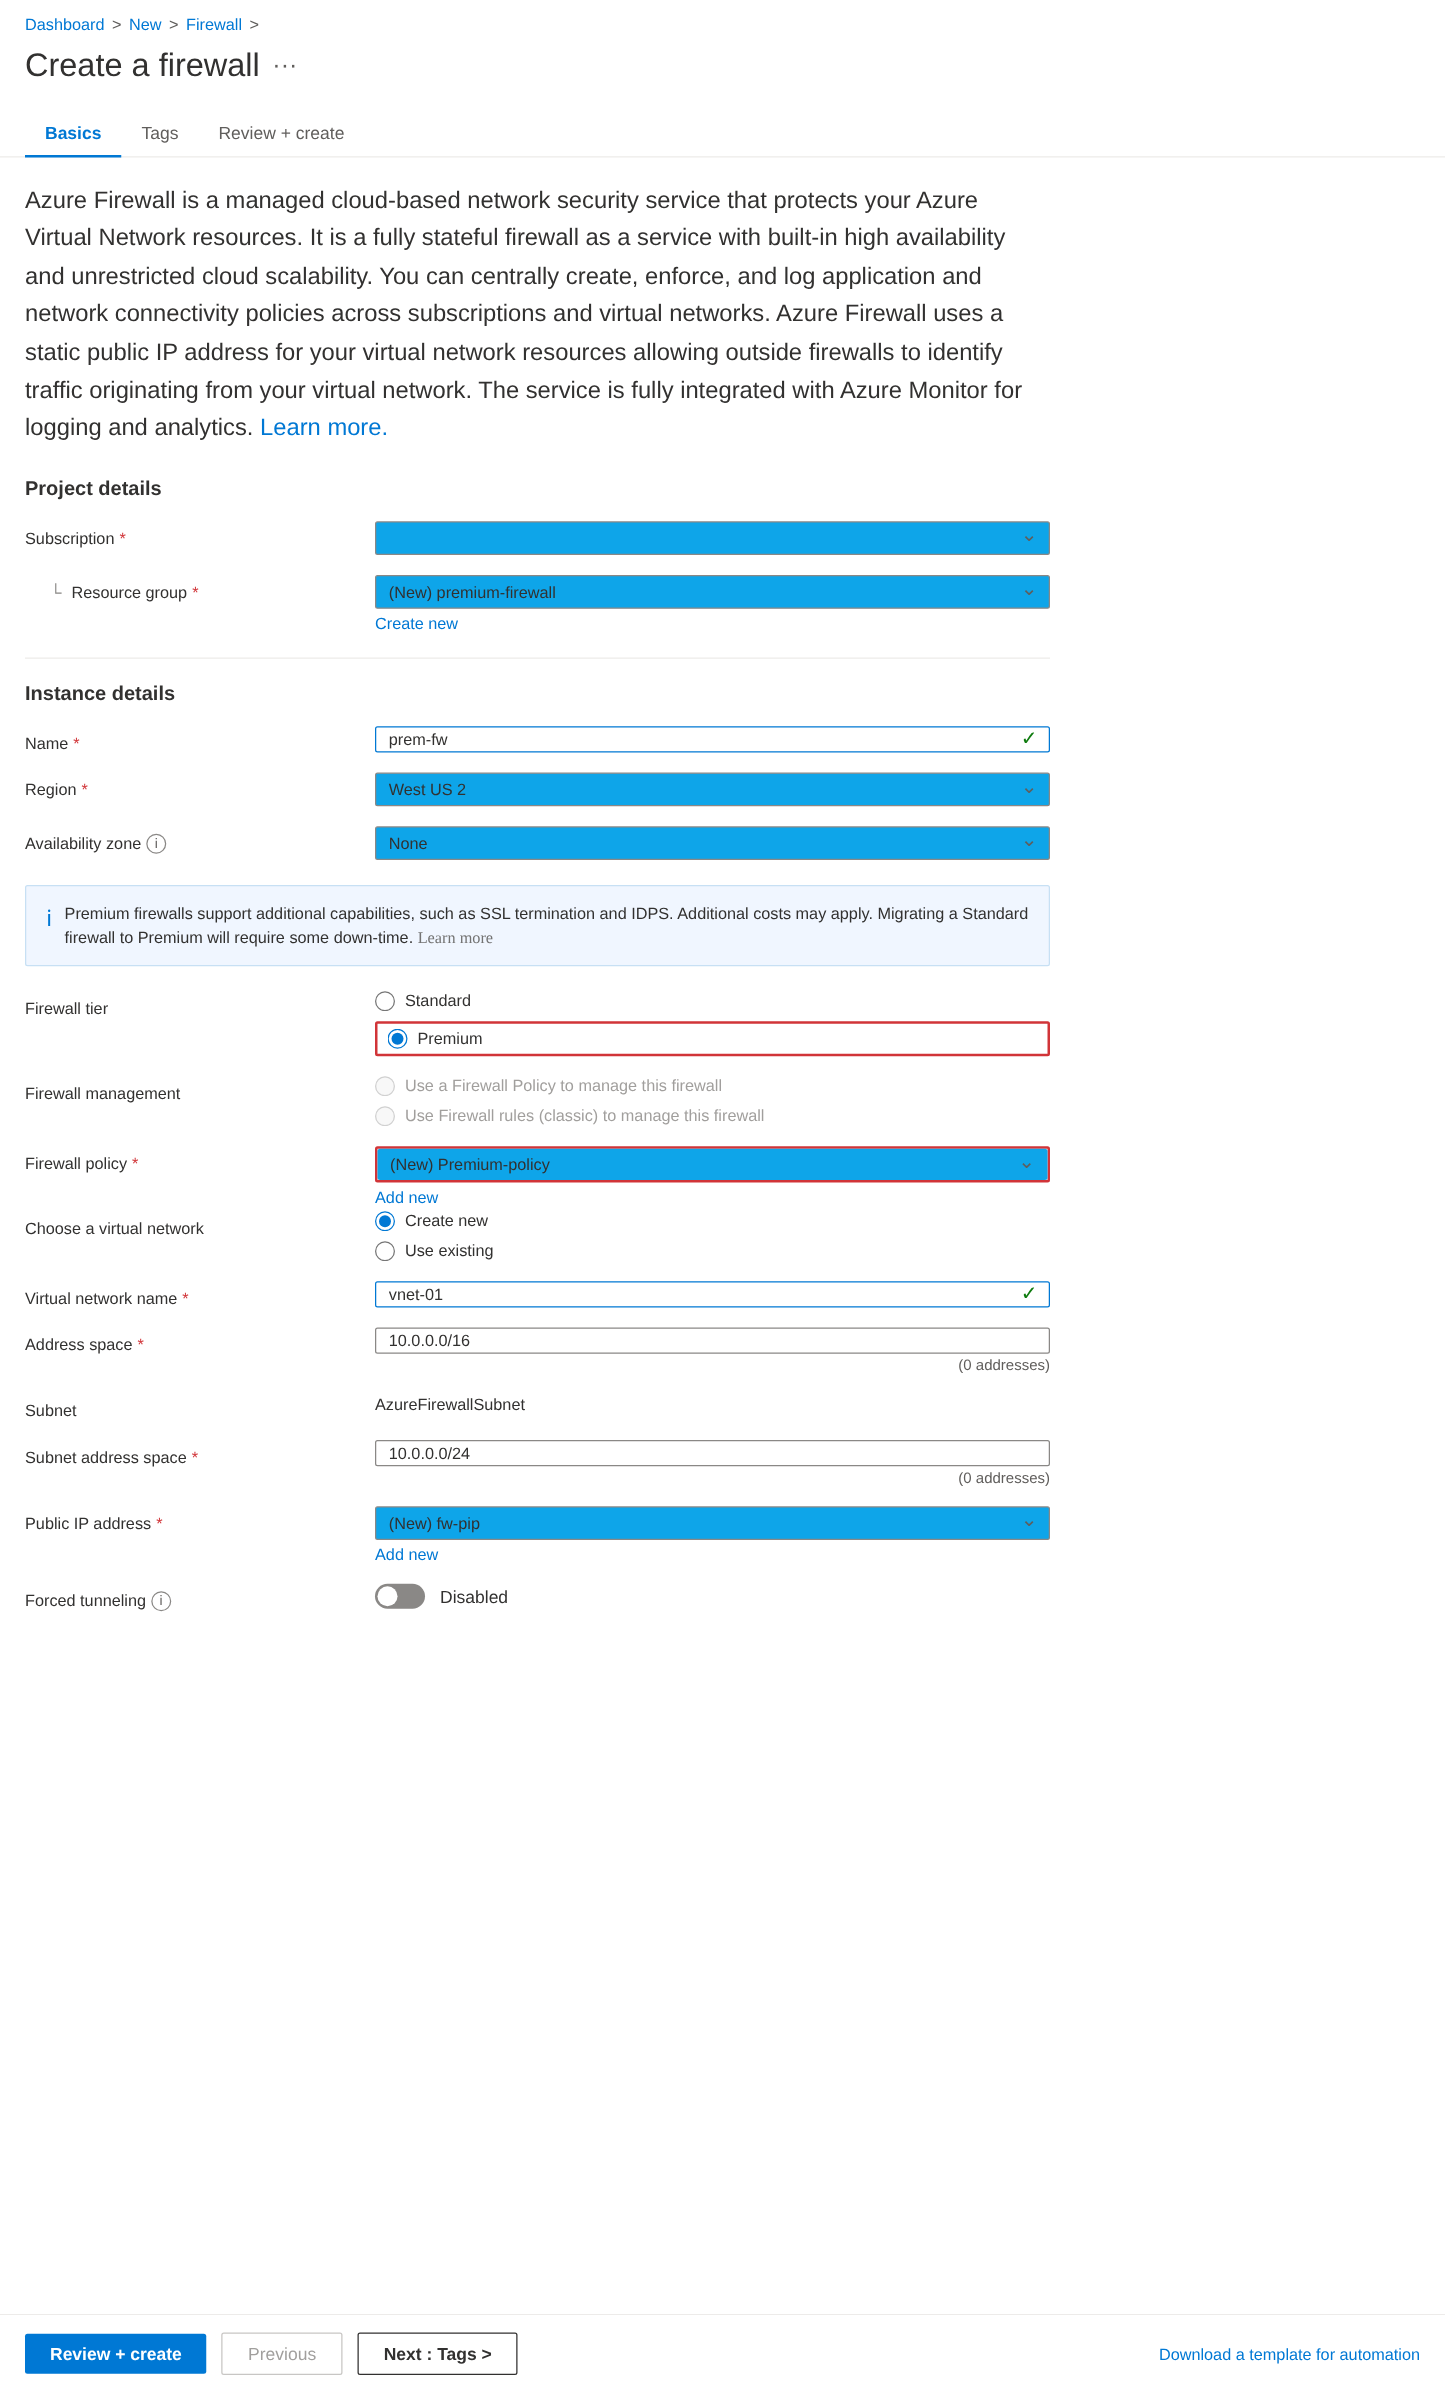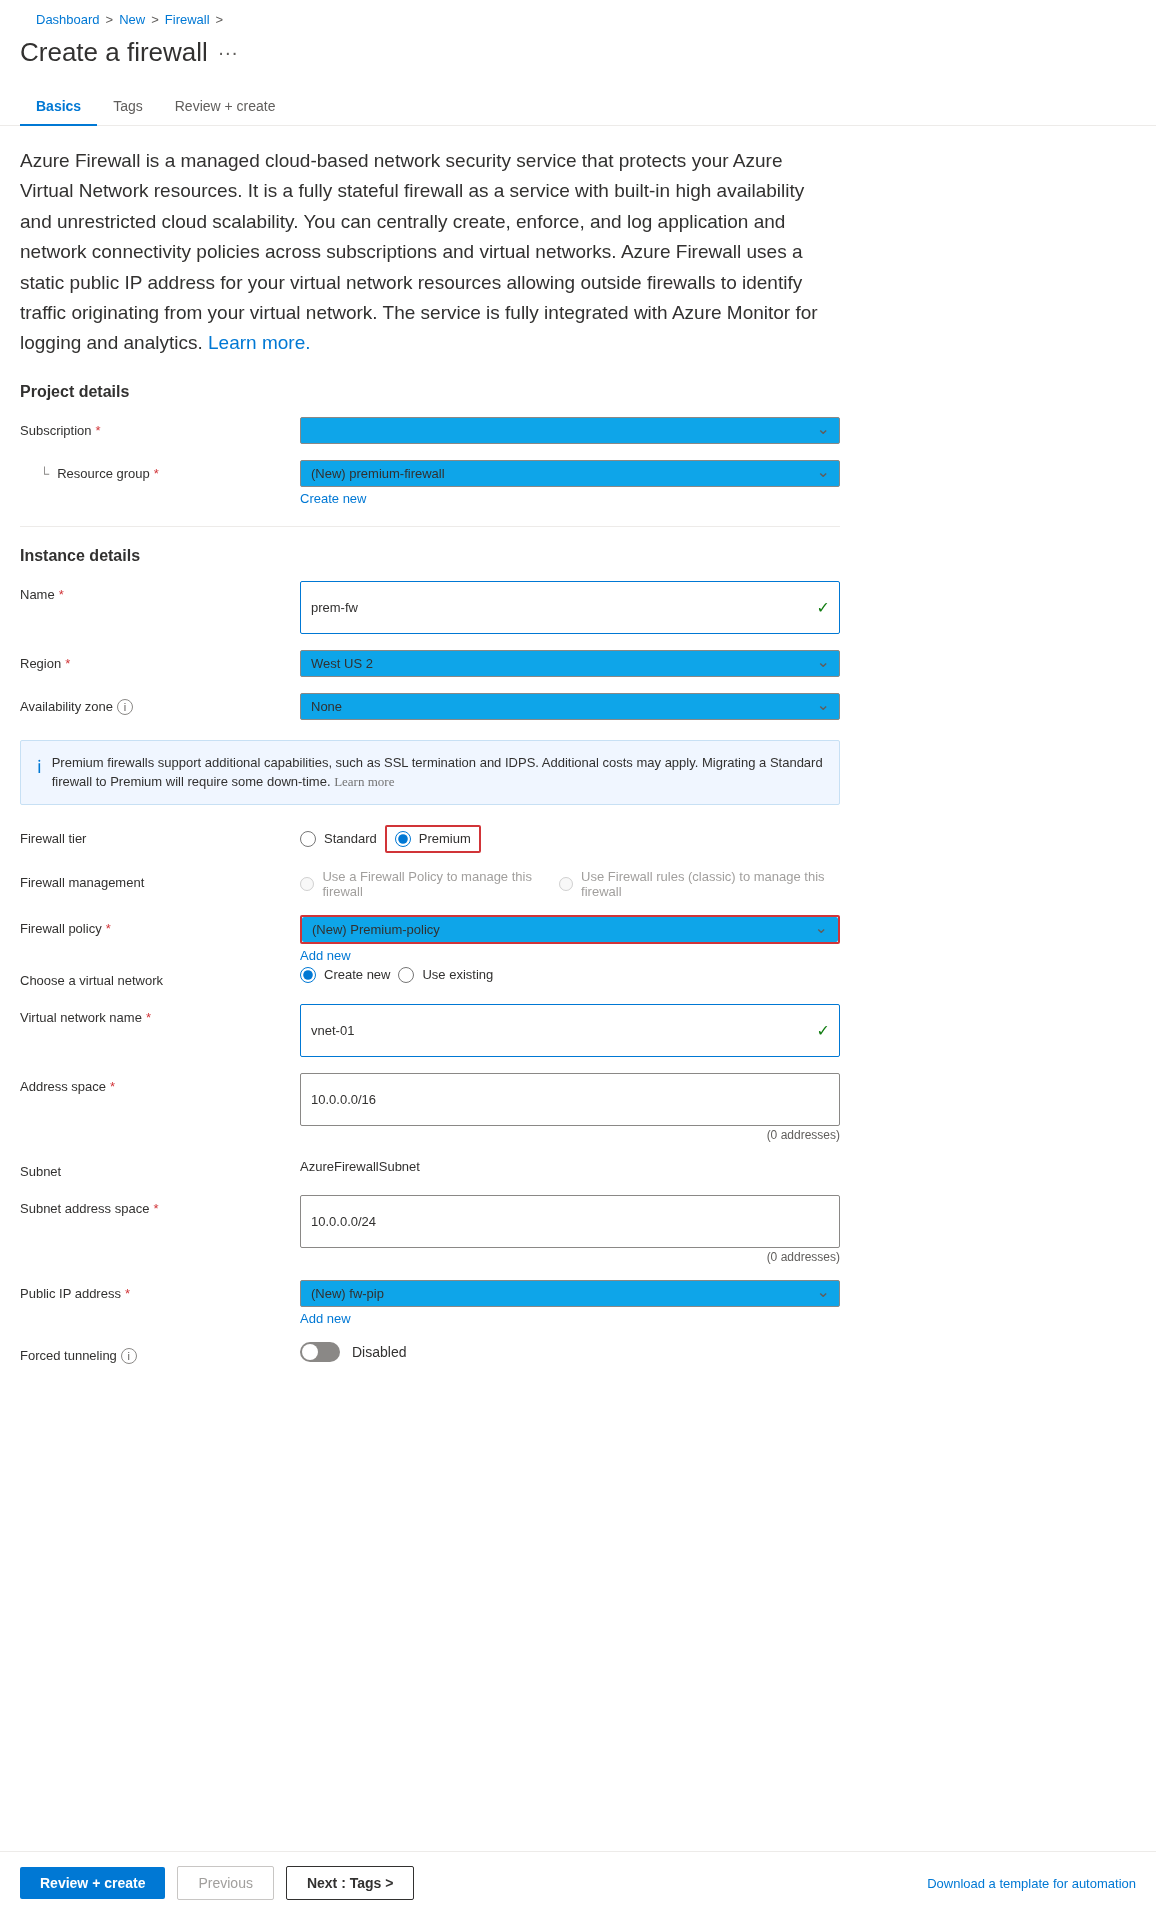--- a/index.html
+++ b/index.html
@@ -1,18 +1,18 @@
 <!DOCTYPE html>
 <html><head>
   <meta charset="utf-8">
   <style>
     * { box-sizing: border-box; margin: 0; padding: 0; }
     body { font-family: 'Segoe UI', Arial, sans-serif; font-size: 14px; color: #323130; background: #fff; }
 
-    .breadcrumb { display: flex; gap: 6px; padding: 12px 36px 6px; font-size: 13px; color: #0078d4; }
+    .breadcrumb { display: flex; gap: 6px; padding: 12px 20px 6px; font-size: 13px; color: #0078d4; }
     .breadcrumb span { color: #605e5c; }
     .breadcrumb a { color: #0078d4; text-decoration: none; }
     .breadcrumb-sep { color: #605e5c; }
 
     .page-title { padding: 4px 20px 20px; font-size: 26px; font-weight: 300; color: #323130; display: flex; align-items: center; gap: 10px; }
     .page-title-dots { font-size: 20px; color: #605e5c; cursor: pointer; }
 
     .tabs { display: flex; border-bottom: 1px solid #edebe9; padding: 0 20px; gap: 0; }
     .tab { padding: 10px 16px; font-size: 14px; cursor: pointer; color: #605e5c; border-bottom: 2px solid transparent; margin-bottom: -1px; }
     .tab.active { color: #0078d4; border-bottom: 2px solid #0078d4; font-weight: 600; }
@@ -26,32 +26,32 @@
 
     .form-row { display: flex; align-items: flex-start; margin-bottom: 16px; }
     .form-label { width: 280px; min-width: 280px; font-size: 13px; color: #323130; padding-top: 6px; display: flex; align-items: center; gap: 4px; text-align: center; }
     .form-label .required { color: #d13438; }
     .form-control { flex: 1; }
 
     .select-box { width: 100%; padding: 5px 32px 5px 10px; border: 1px solid #8a8886; border-radius: 2px; font-size: 13px; color: #323130; background: #0ea5e9; appearance: none; cursor: pointer; position: relative; }
     .select-wrapper { position: relative; }
     .select-wrapper::after { content: '⌄'; position: absolute; right: 10px; top: 50%; transform: translateY(-60%); color: #605e5c; pointer-events: none; font-size: 16px; }
 
-    .input-field { width: 100%; padding: 18px 10px; border: 1px solid #8a8886; border-radius: 2px; font-size: 13px; color: #323130; }
+    .input-field { width: 100%; padding: 2px 10px; border: 1px solid #8a8886; border-radius: 2px; font-size: 13px; color: #323130; }
     .input-field.valid { border-color: #0078d4; }
     .input-check { position: absolute; right: 10px; top: 50%; transform: translateY(-50%); color: #107c10; font-size: 16px; }
     .input-wrapper { position: relative; }
 
     .create-new-link { display: block; margin-top: 4px; color: #0078d4; font-size: 13px; cursor: pointer; text-decoration: none; }
 
     .info-box { background: #f0f6ff; border: 1px solid #c7e0f4; border-radius: 2px; padding: 12px 16px; margin: 20px 0; display: flex; align-items: flex-start; gap: 10px; font-size: 13px; color: #323130; line-height: 1.5; }
     .info-icon { color: #0078d4; font-size: 18px; flex-shrink: 0; margin-top: 1px; }
     .info-box a { color: #737373; text-decoration: none; font-family: Liberation Serif, serif; }
 
-    .radio-group { display: flex; flex-direction: row; gap: 8px; }
+    .radio-group { display: flex; flex-direction: column; gap: 8px; }
     .radio-item { display: flex; align-items: center; gap: 8px; font-size: 13px; cursor: pointer; }
     .radio-item input[type="radio"] { accent-color: #0078d4; width: 16px; height: 16px; }
     .radio-item.disabled { color: #a19f9d; }
     .radio-item.disabled input[type="radio"] { accent-color: #a19f9d; }
 
     .address-note { font-size: 12px; color: #605e5c; text-align: right; margin-top: 2px; }
 
     .subnet-label { font-size: 13px; color: #323130; padding-top: 6px; }
 
     .toggle-container { display: flex; align-items: center; gap: 12px; }

